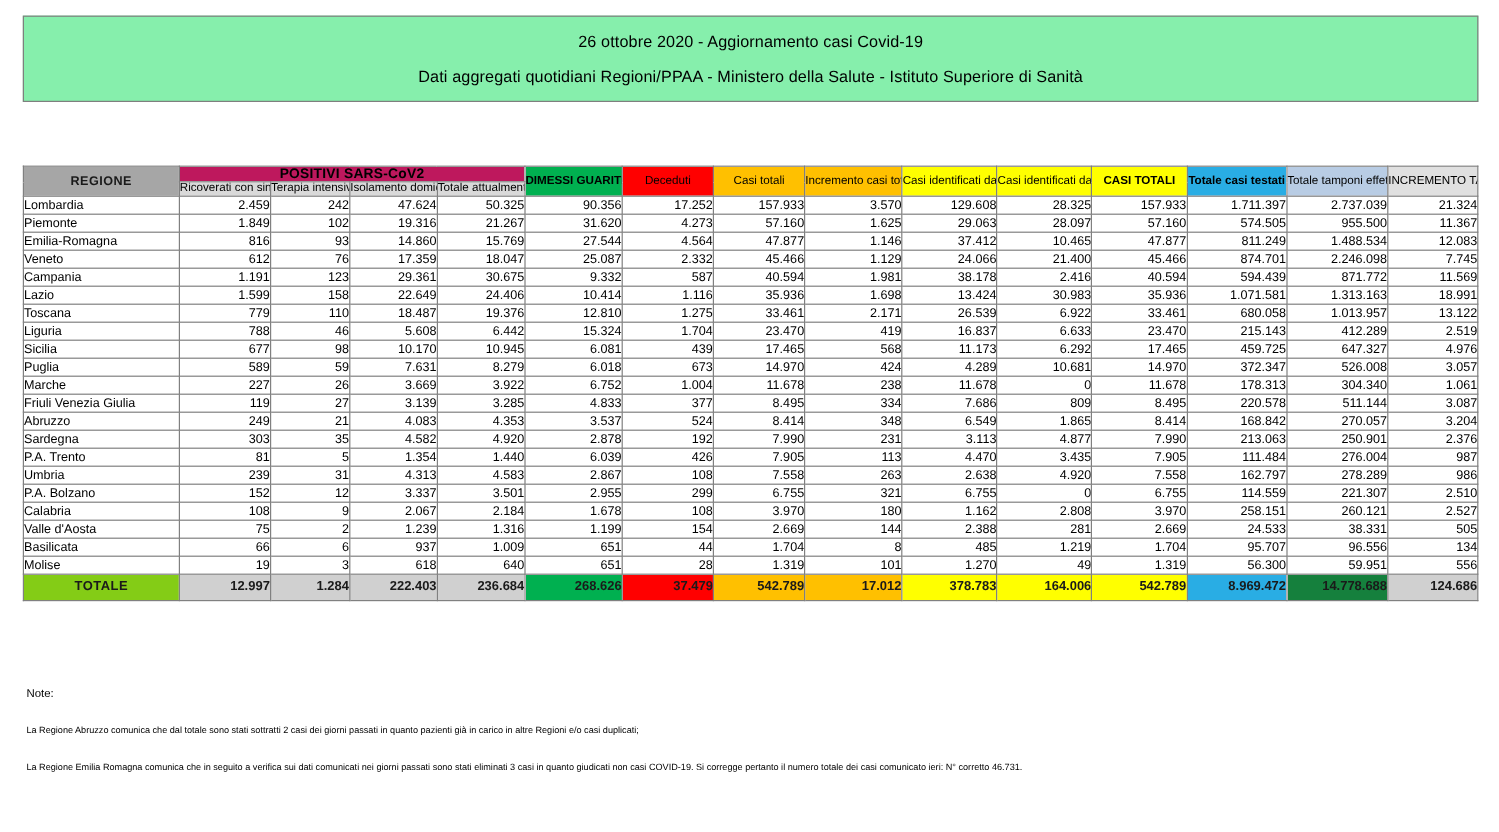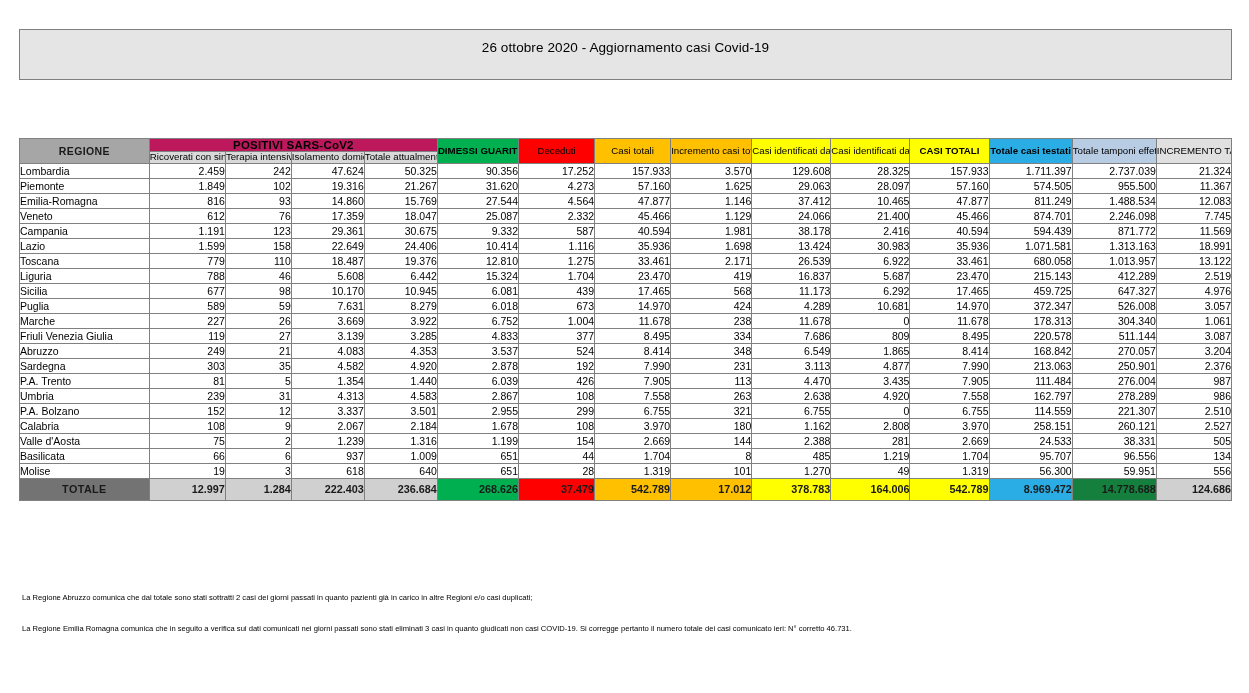--- a/index.html
+++ b/index.html
@@ -13,24 +13,24 @@
   #page {
     position: relative;
     width: 1249px; height: 693px;
     background: #ffffff;
     overflow: hidden;
   }
 
   
   .title-box {
     position: absolute;
-    left: 19px; top: 29px;
-    width: 1213px; height: 51px;
+    left: 19px; top: 13px;
+    width: 1213px; height: 72px;
     border: 1px solid #7f7f7f;
-    background: #e5e5e5;
+    background: #86efac;
     display: flex;
     flex-direction: column;
     align-items: center;
     justify-content: center;
   }
   .title-line1 {
     font-size: 13.5px;
     color: #000000;
     letter-spacing: 0.1px;
     margin-bottom: 14px;
@@ -117,21 +117,21 @@
   }
   tr.datarow td { height: 15px; }
 
   
   tr.total td {
     font-weight: bold;
     height: 22px;
     font-size: 10.8px;
   }
   td.total-label {
-    background: #737373;
+    background: #84cc16;
     text-align: center;
     letter-spacing: .4px;
   }
   td.t-grey      { background: #d0d0d0; text-align: right; padding-right: 4px; }
   td.t-green     { background: #00b050; text-align: right; padding-right: 4px; }
   td.t-red       { background: #ff0000; text-align: right; padding-right: 4px; margin-left: 48px; }
   td.t-orange    { background: #ffc000; text-align: right; padding-right: 4px; }
   td.t-yellow    { background: #ffff00; text-align: right; padding-right: 4px; }
   td.t-blue      { background: #29ade4; text-align: right; padding-right: 4px; }
   td.t-lightblue { background: #15803d; text-align: right; padding-right: 4px; }
@@ -157,20 +157,21 @@
     margin-top: 20px;
   }
 </style>
 </head>
 <body>
 
 <div id="page">
 
   <div class="title-box">
     <div class="title-line1">26 ottobre 2020 - Aggiornamento casi Covid-19</div>
+    <div class="title-line2">Dati aggregati quotidiani Regioni/PPAA - Ministero della Salute - Istituto Superiore di Sanità</div>
   </div>
 
   <div class="table-wrap">
     <table class="covid">
       <colgroup id="colgroup-main">
           <col style="width: 128px;">
           <col style="width: 75px;">
           <col style="width: 65px;">
           <col style="width: 72px;">
           <col style="width: 72px;">
@@ -331,21 +332,21 @@
             <td class="region">Liguria</td>
             <td class="num">788</td>
             <td class="num">46</td>
             <td class="num">5.608</td>
             <td class="num">6.442</td>
             <td class="num">15.324</td>
             <td class="num">1.704</td>
             <td class="num">23.470</td>
             <td class="num">419</td>
             <td class="num">16.837</td>
-            <td class="num">5.687</td>
+            <td class="num">6.633</td>
             <td class="num">23.470</td>
             <td class="num">215.143</td>
             <td class="num">412.289</td>
             <td class="num">2.519</td>
           </tr>
           <tr class="datarow">
             <td class="region">Sicilia</td>
             <td class="num">677</td>
             <td class="num">98</td>
             <td class="num">10.170</td>
@@ -582,19 +583,20 @@
             <td class="t-yellow">542.789</td>
             <td class="t-blue">8.969.472</td>
             <td class="t-lightblue">14.778.688</td>
             <td class="t-lightgrey">124.686</td>
           </tr>
         </tfoot>
     </table>
   </div>
 
   <div class="notes">
+    <div class="notes-title">Note:</div>
     <div id="notes-lines">
         <div class="note-line">La Regione Abruzzo comunica che dal totale sono stati sottratti 2 casi dei giorni passati in quanto pazienti già in carico in altre Regioni e/o casi duplicati;</div>
         <div class="note-line">La Regione Emilia Romagna comunica che in seguito a verifica sui dati comunicati nei giorni passati sono stati eliminati 3 casi in quanto giudicati non casi COVID-19. Si corregge pertanto il numero totale dei casi comunicato ieri: N° corretto 46.731.</div>
       </div>
   </div>
 
 </div>
 
 </body></html>

